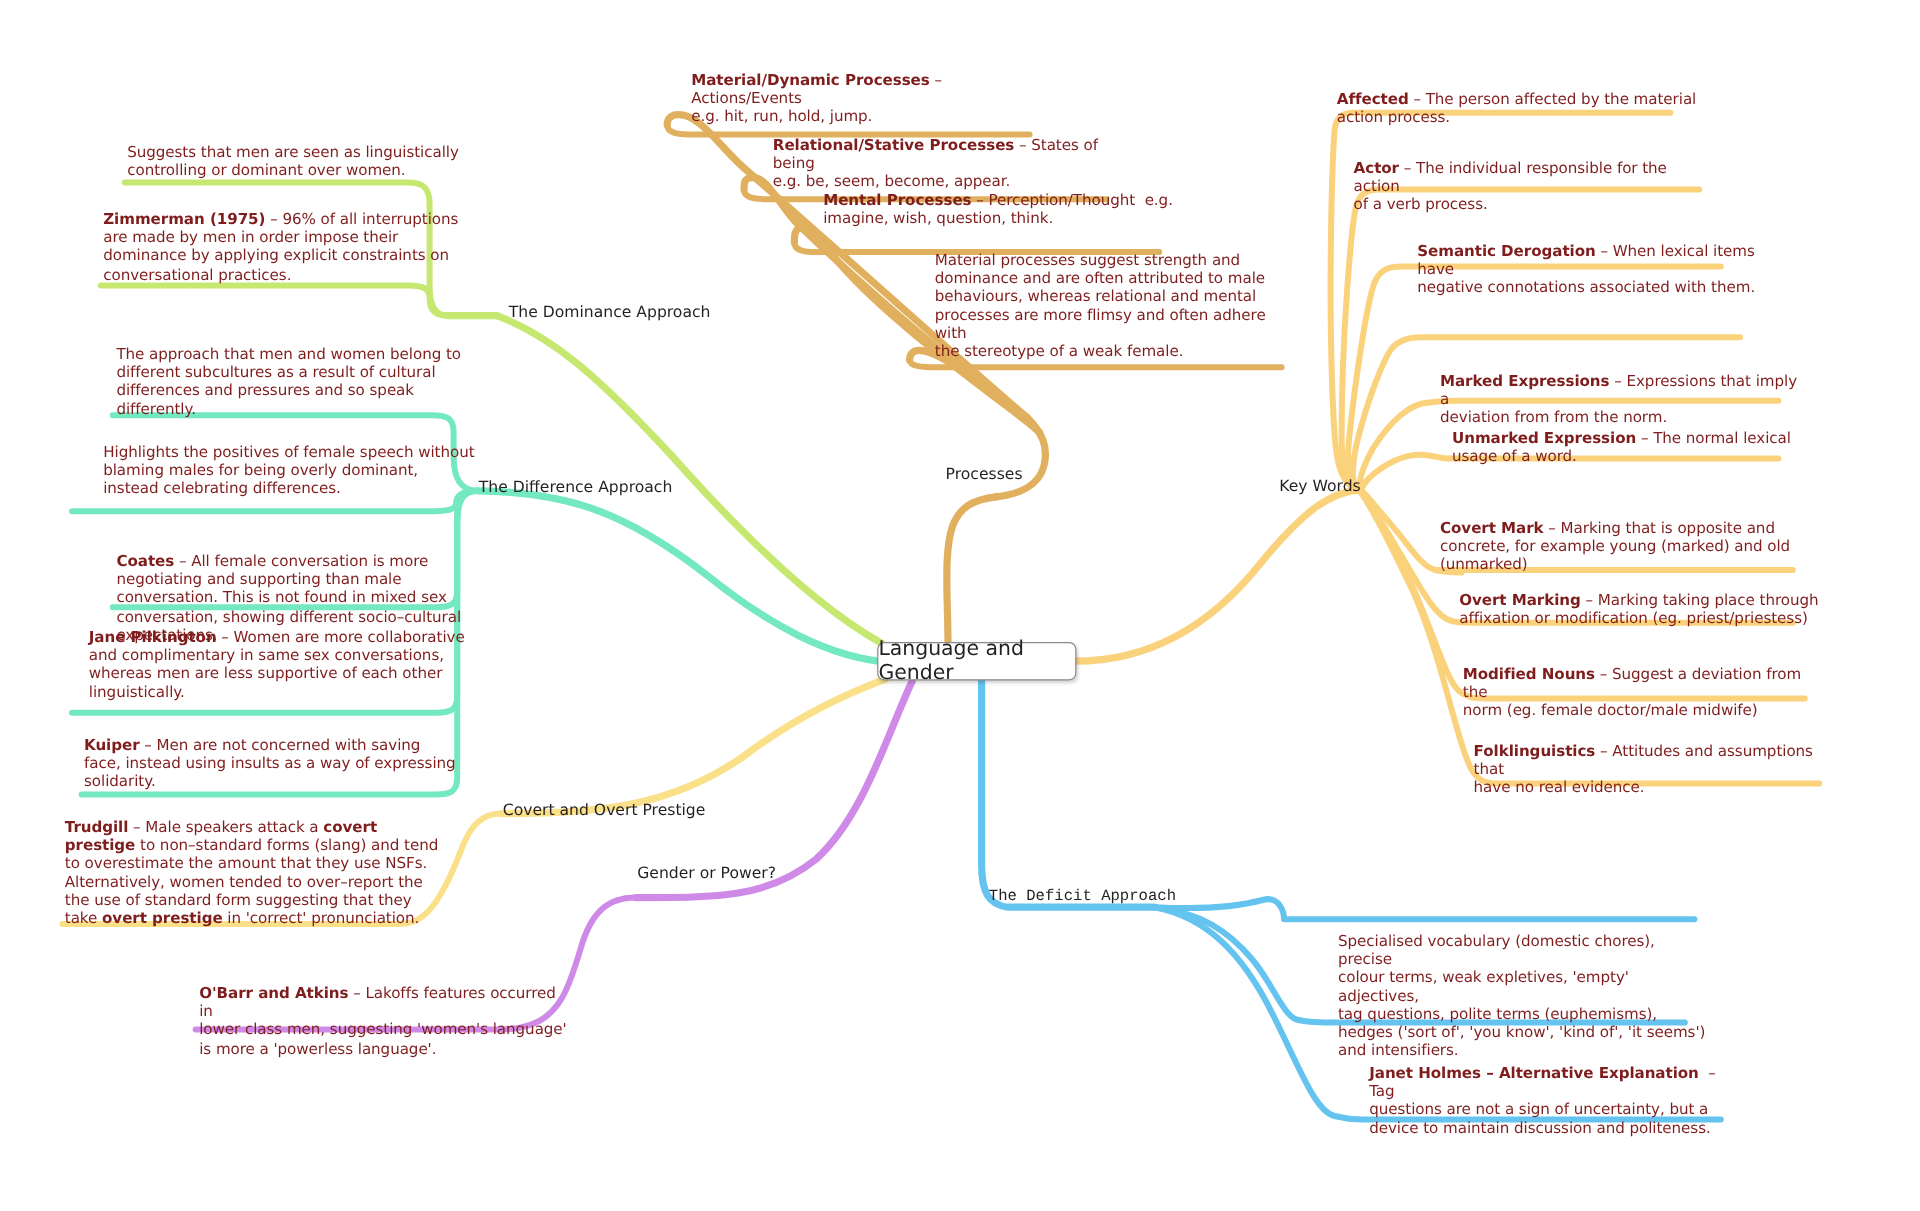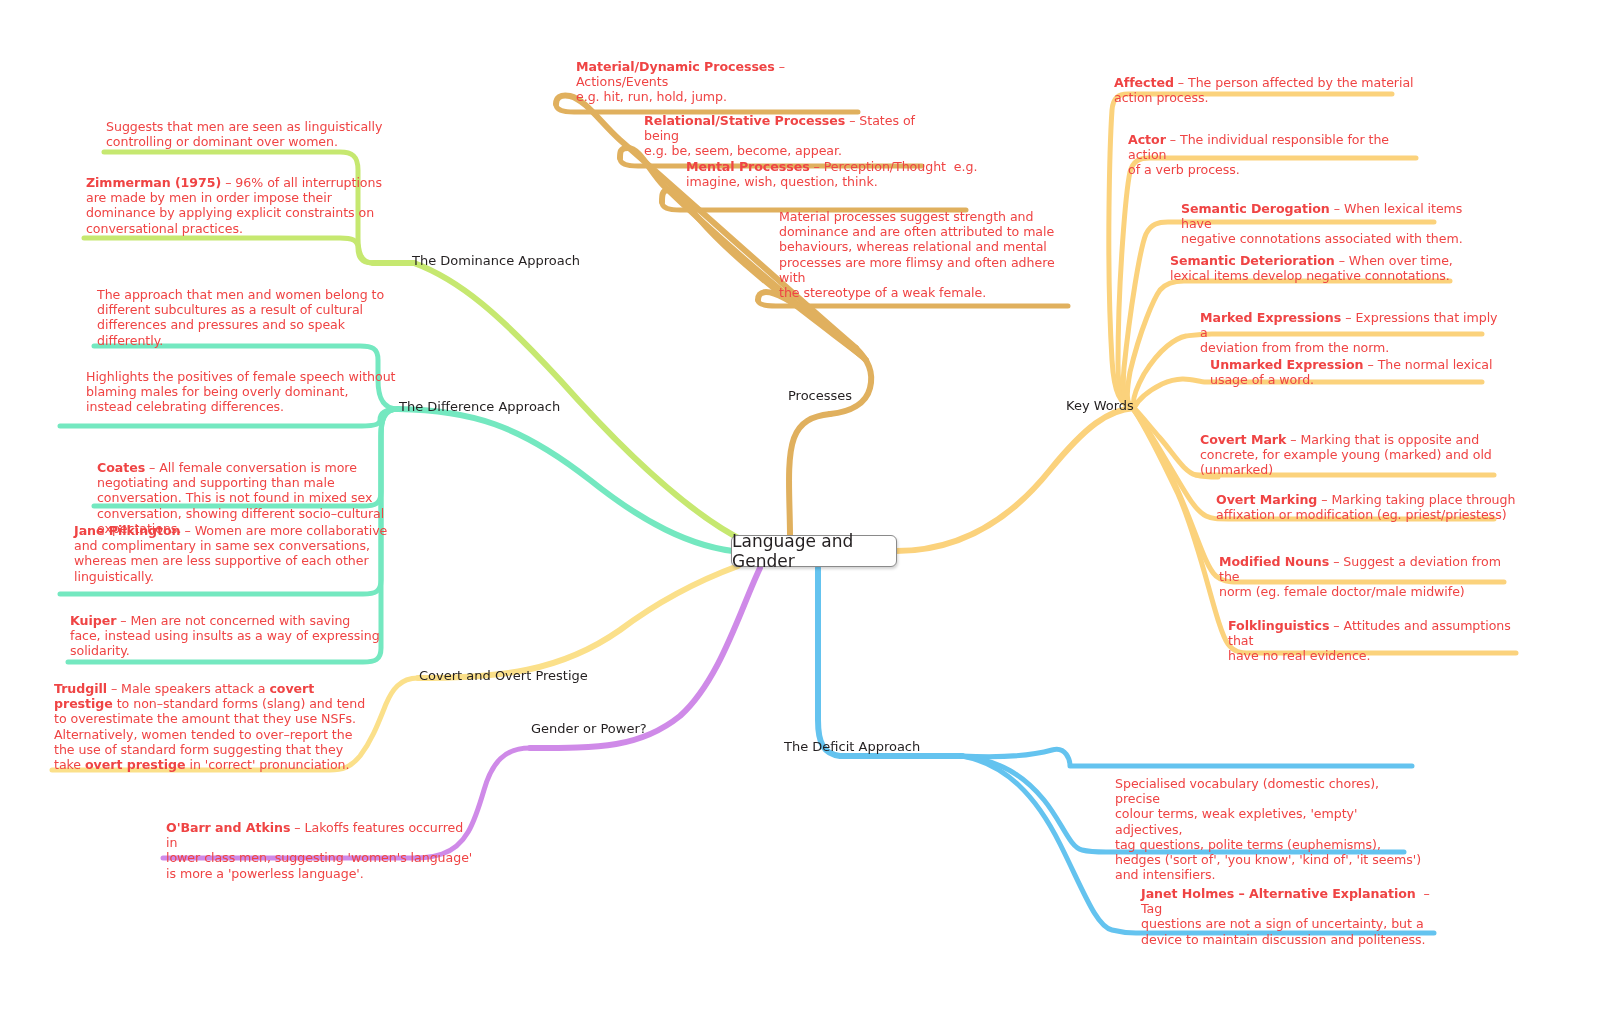--- a/index.html
+++ b/index.html
@@ -7,21 +7,21 @@
     width:1600px;height:1009px;position:relative;overflow:hidden;
     font-family:"DejaVu Sans","Liberation Sans",sans-serif;
     color:#231f20;
   }
   #canvas{position:absolute;inset:0;width:1600px;height:1009px;}
   svg.links{position:absolute;left:0;top:0;width:1600px;height:1009px;pointer-events:none;}
   .leaf{
     position:absolute;
     font-size:12.6px;
     line-height:15.2px;
-    color:#ef4444;
+    color:#7f1d1d;
     letter-spacing:-0.05px;
   }
   .leaf b{font-weight:bold;}
   .branch-label{
     position:absolute;
     font-size:13px;
     color:#231f20;
     white-space:nowrap;
     line-height:16px;
   }
@@ -93,33 +93,33 @@
       <path d="M 962 756 C 1000 758 1030 756 1052 750 C 1066 746 1070 760 1070 766 L 1412 766" stroke="#64c3ef" stroke-width="5"></path>
       <path d="M 962 756 C 1000 760 1024 776 1044 800 C 1062 822 1070 848 1082 850 C 1090 852 1096 852 1106 852 L 1404 852" stroke="#64c3ef" stroke-width="5"></path>
       <path d="M 962 756 C 1006 764 1036 796 1060 844 C 1084 892 1096 926 1112 930 C 1120 932 1126 933 1136 933 L 1434 933" stroke="#64c3ef" stroke-width="5"></path>
     </g>
   </svg>
 
   <div id="root">
     <span>Language and Gender</span>
   </div>
 
-  <div class="branch-label" style="left:412px;top:253px;text-align:right;">The Dominance Approach</div>
+  <div class="branch-label" style="left:424px;top:253px;text-align:right;">The Dominance Approach</div>
 
   <div class="branch-label" style="left:399px;top:399px;">The Difference Approach</div>
 
   <div class="branch-label" style="left:419px;top:668px;">Covert and Overt Prestige</div>
 
   <div class="branch-label" style="left:531px;top:721px;">Gender or Power?</div>
 
   <div class="branch-label" style="left:788px;top:388px;">Processes</div>
 
   <div class="branch-label" style="left:1066px;top:398px;">Key Words</div>
 
-  <div class="branch-label" style="left:784px;top:739px;">The Deficit Approach</div>
+  <div class="branch-label" style="left:824px;top:739px;font-family:Liberation Mono, monospace;">The Deficit Approach</div>
 
   <div class="leaf" style="left:106px;top:119px;width:300px;">Suggests that men are seen as linguistically<br>controlling or dominant over women.</div>
   <div class="leaf" style="left:86px;top:175px;width:310px;"><b>Zimmerman (1975)</b> – 96% of all interruptions<br>are made by men in order impose their<br>dominance by applying explicit constraints on<br>conversational practices.</div>
 
   <div class="leaf" style="left:97px;top:287px;width:300px;">The approach that men and women belong to<br>different subcultures as a result of cultural<br>differences and pressures and so speak<br>differently.</div>
   <div class="leaf" style="left:62px;top:369px;width:320px;margin-left:24px;">Highlights the positives of female speech without<br>blaming males for being overly dominant,<br>instead celebrating differences.</div>
   <div class="leaf" style="left:97px;top:422px;width:300px;margin-top:38px;"><b>Coates</b> – All female conversation is more<br>negotiating and supporting than male<br>conversation. This is not found in mixed sex<br>conversation, showing different socio–cultural<br>expectations.</div>
   <div class="leaf" style="left:62px;top:523px;width:320px;margin-left:12px;"><b>Jane Pilkington</b> – Women are more collaborative<br>and complimentary in same sex conversations,<br>whereas men are less supportive of each other<br>linguistically.</div>
   <div class="leaf" style="left:70px;top:613px;width:316px;"><b>Kuiper</b> – Men are not concerned with saving<br>face, instead using insults as a way of expressing<br>solidarity.</div>
 
@@ -128,21 +128,20 @@
   <div class="leaf" style="left:166px;top:820px;width:310px;"><b>O'Barr and Atkins</b> – Lakoffs features occurred in<br>lower class men, suggesting 'women's language'<br>is more a 'powerless language'.</div>
 
   <div class="leaf" style="left:576px;top:59px;width:300px;"><b>Material/Dynamic Processes</b> – Actions/Events<br>e.g. hit, run, hold, jump.</div>
   <div class="leaf" style="left:644px;top:113px;width:300px;"><b>Relational/Stative Processes</b> – States of being<br>e.g. be, seem, become, appear.</div>
   <div class="leaf" style="left:686px;top:159px;width:300px;"><b>Mental Processes</b> – Perception/Thought&nbsp; e.g.<br>imagine, wish, question, think.</div>
   <div class="leaf" style="left:779px;top:209px;width:300px;">Material processes suggest strength and<br>dominance and are often attributed to male<br>behaviours, whereas relational and mental<br>processes are more flimsy and often adhere with<br>the stereotype of a weak female.</div>
 
   <div class="leaf" style="left:1114px;top:75px;width:300px;"><b>Affected</b> – The person affected by the material<br>action process.</div>
   <div class="leaf" style="left:1128px;top:132px;width:300px;"><b>Actor</b> – The individual responsible for the action<br>of a verb process.</div>
   <div class="leaf" style="left:1152px;top:201px;width:300px;margin-left:29px;"><b>Semantic Derogation</b> – When lexical items have<br>negative connotations associated with them.</div>
-  <div class="leaf" style="left:1170px;top:253px;width:300px;"><b>Semantic Deterioration</b> – When over time,<br>lexical items develop negative connotations.</div>
   <div class="leaf" style="left:1200px;top:310px;width:300px;"><b>Marked Expressions</b> – Expressions that imply a<br>deviation from from the norm.</div>
   <div class="leaf" style="left:1210px;top:357px;width:300px;"><b>Unmarked Expression</b> – The normal lexical<br>usage of a word.</div>
   <div class="leaf" style="left:1200px;top:432px;width:300px;"><b>Covert Mark</b> – Marking that is opposite and<br>concrete, for example young (marked) and old<br>(unmarked)</div>
   <div class="leaf" style="left:1216px;top:492px;width:300px;"><b>Overt Marking</b> – Marking taking place through<br>affixation or modification (eg. priest/priestess)</div>
   <div class="leaf" style="left:1219px;top:554px;width:300px;"><b>Modified Nouns</b> – Suggest a deviation from the<br>norm (eg. female doctor/male midwife)</div>
   <div class="leaf" style="left:1228px;top:618px;width:300px;"><b>Folklinguistics</b> – Attitudes and assumptions that<br>have no real evidence.</div>
 
   <div class="leaf" style="left:1115px;top:776px;width:310px;">Specialised vocabulary (domestic chores), precise<br>colour terms, weak expletives, 'empty' adjectives,<br>tag questions, polite terms (euphemisms),<br>hedges ('sort of', 'you know', 'kind of', 'it seems')<br>and intensifiers.</div>
   <div class="leaf" style="left:1141px;top:886px;width:310px;"><b>Janet Holmes – Alternative Explanation</b>&nbsp; – Tag<br>questions are not a sign of uncertainty, but a<br>device to maintain discussion and politeness.</div>
 

